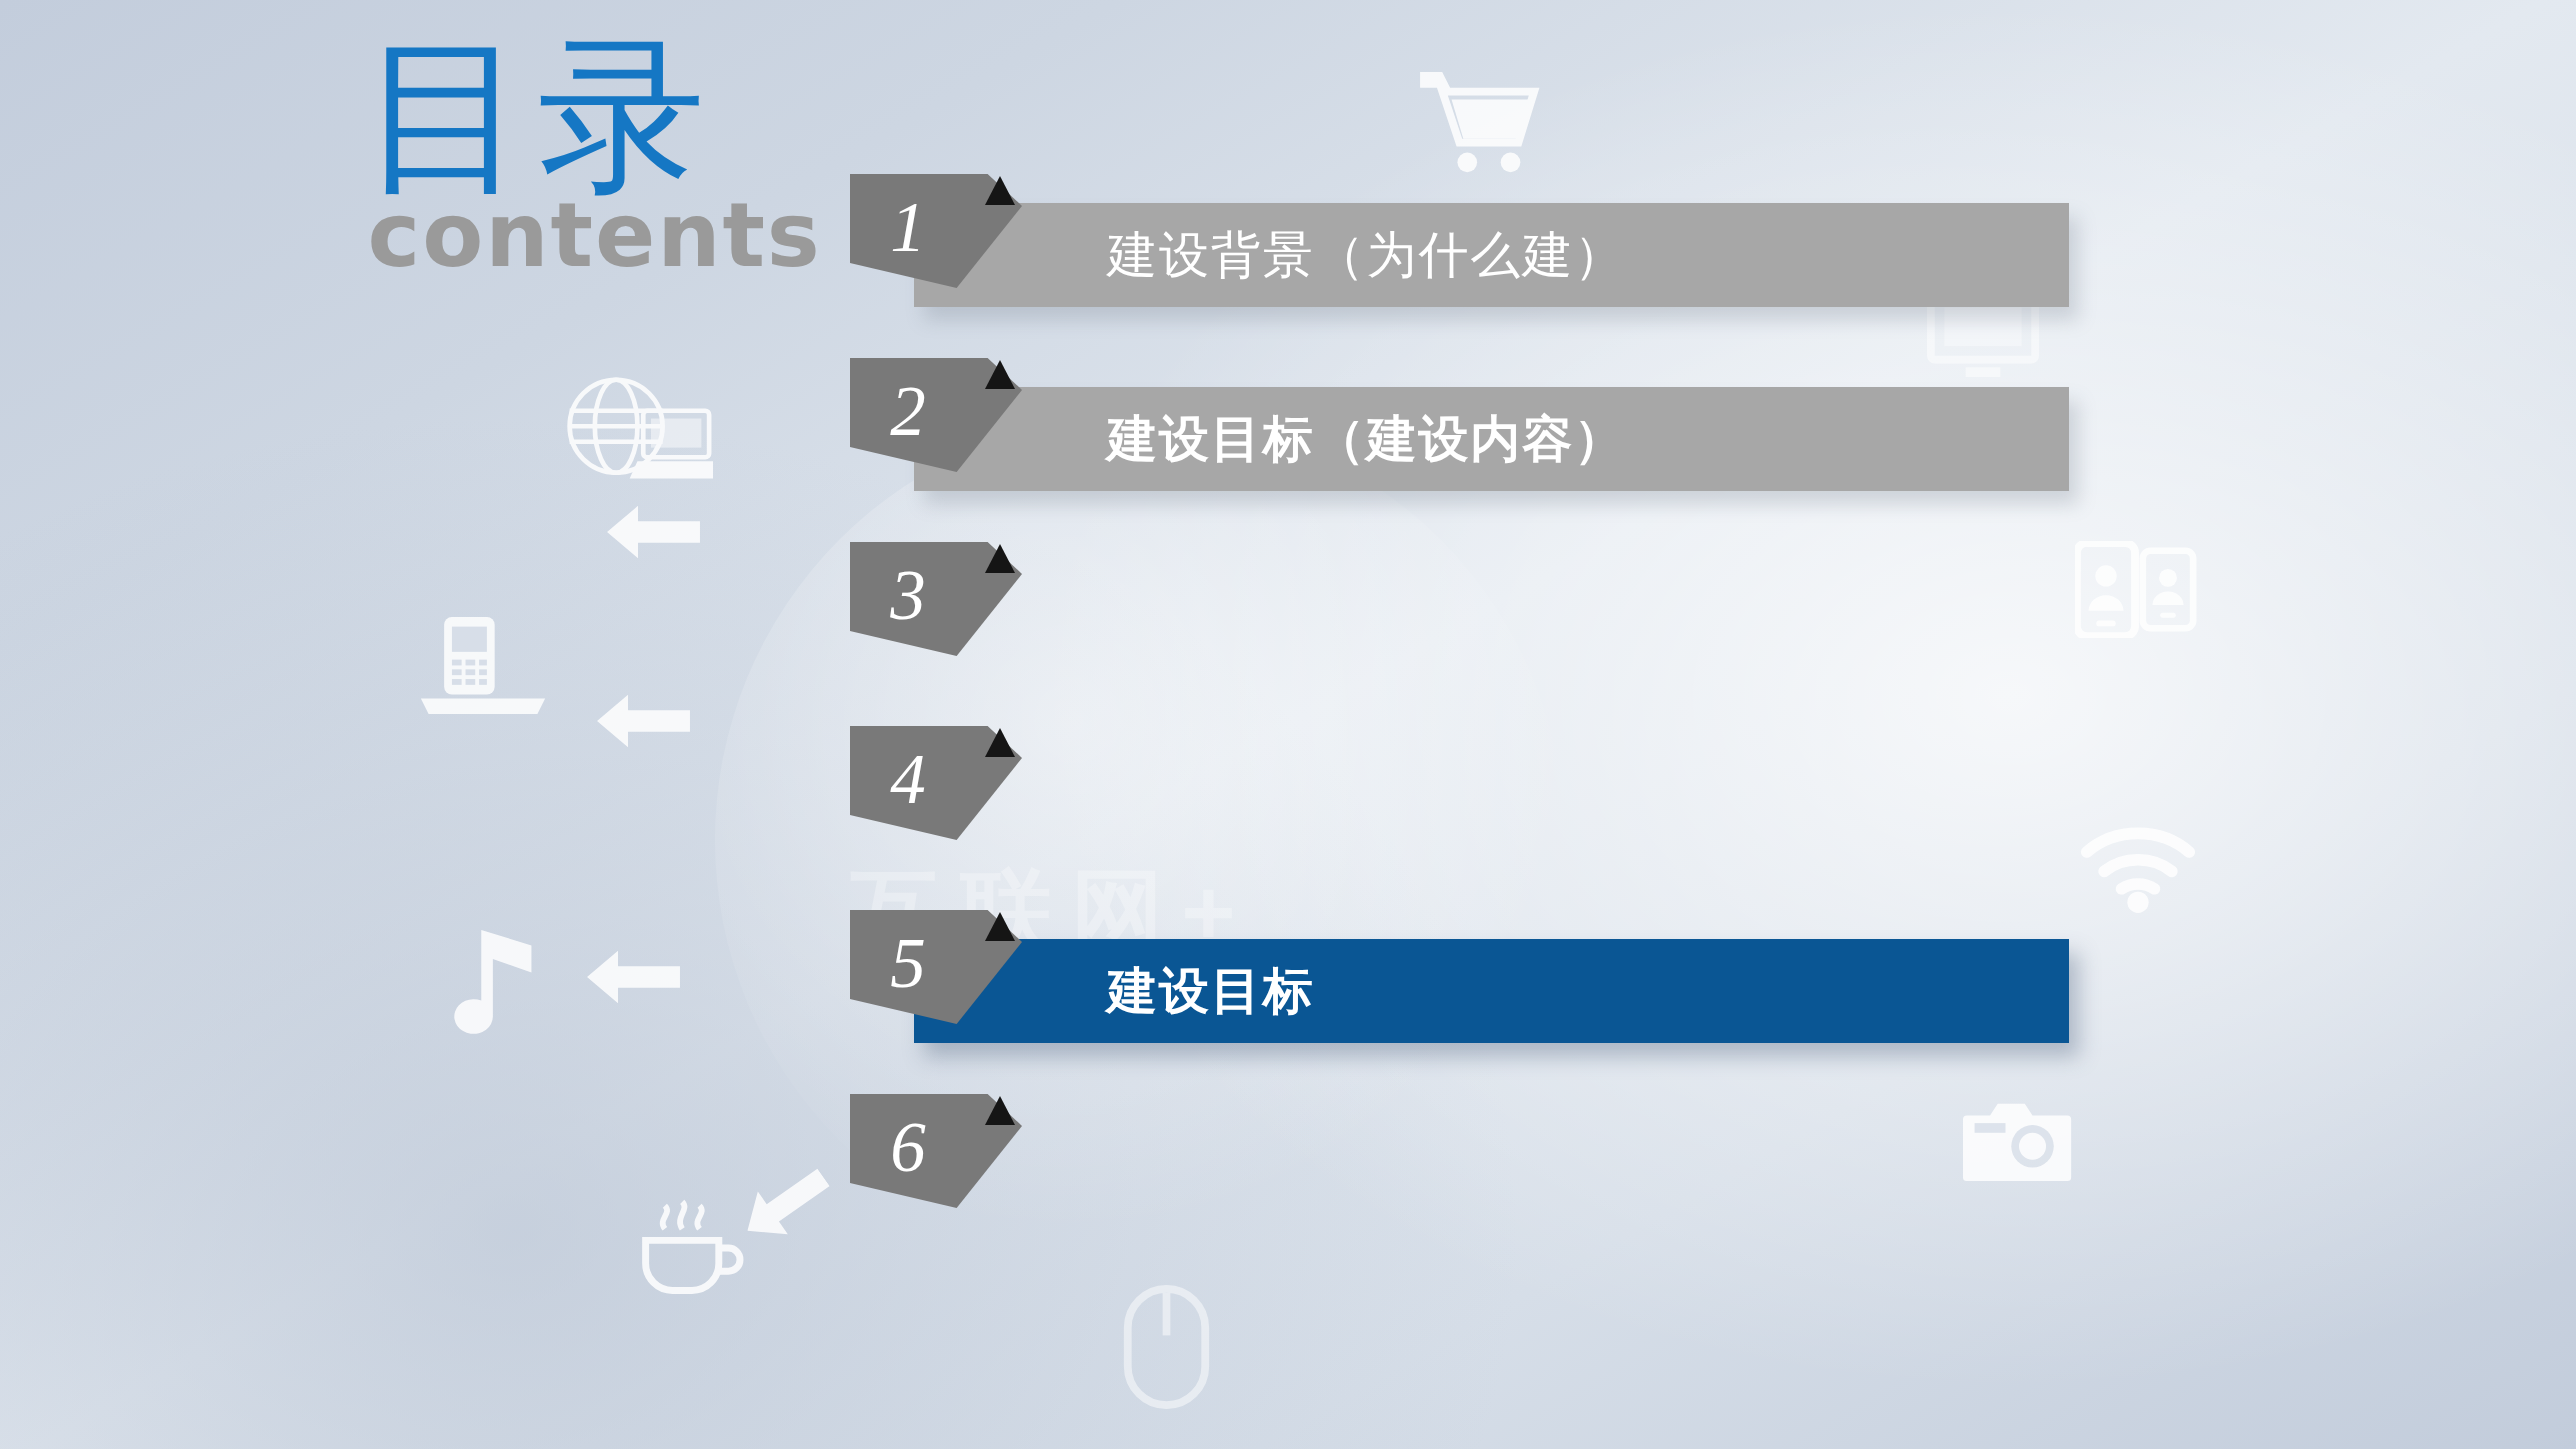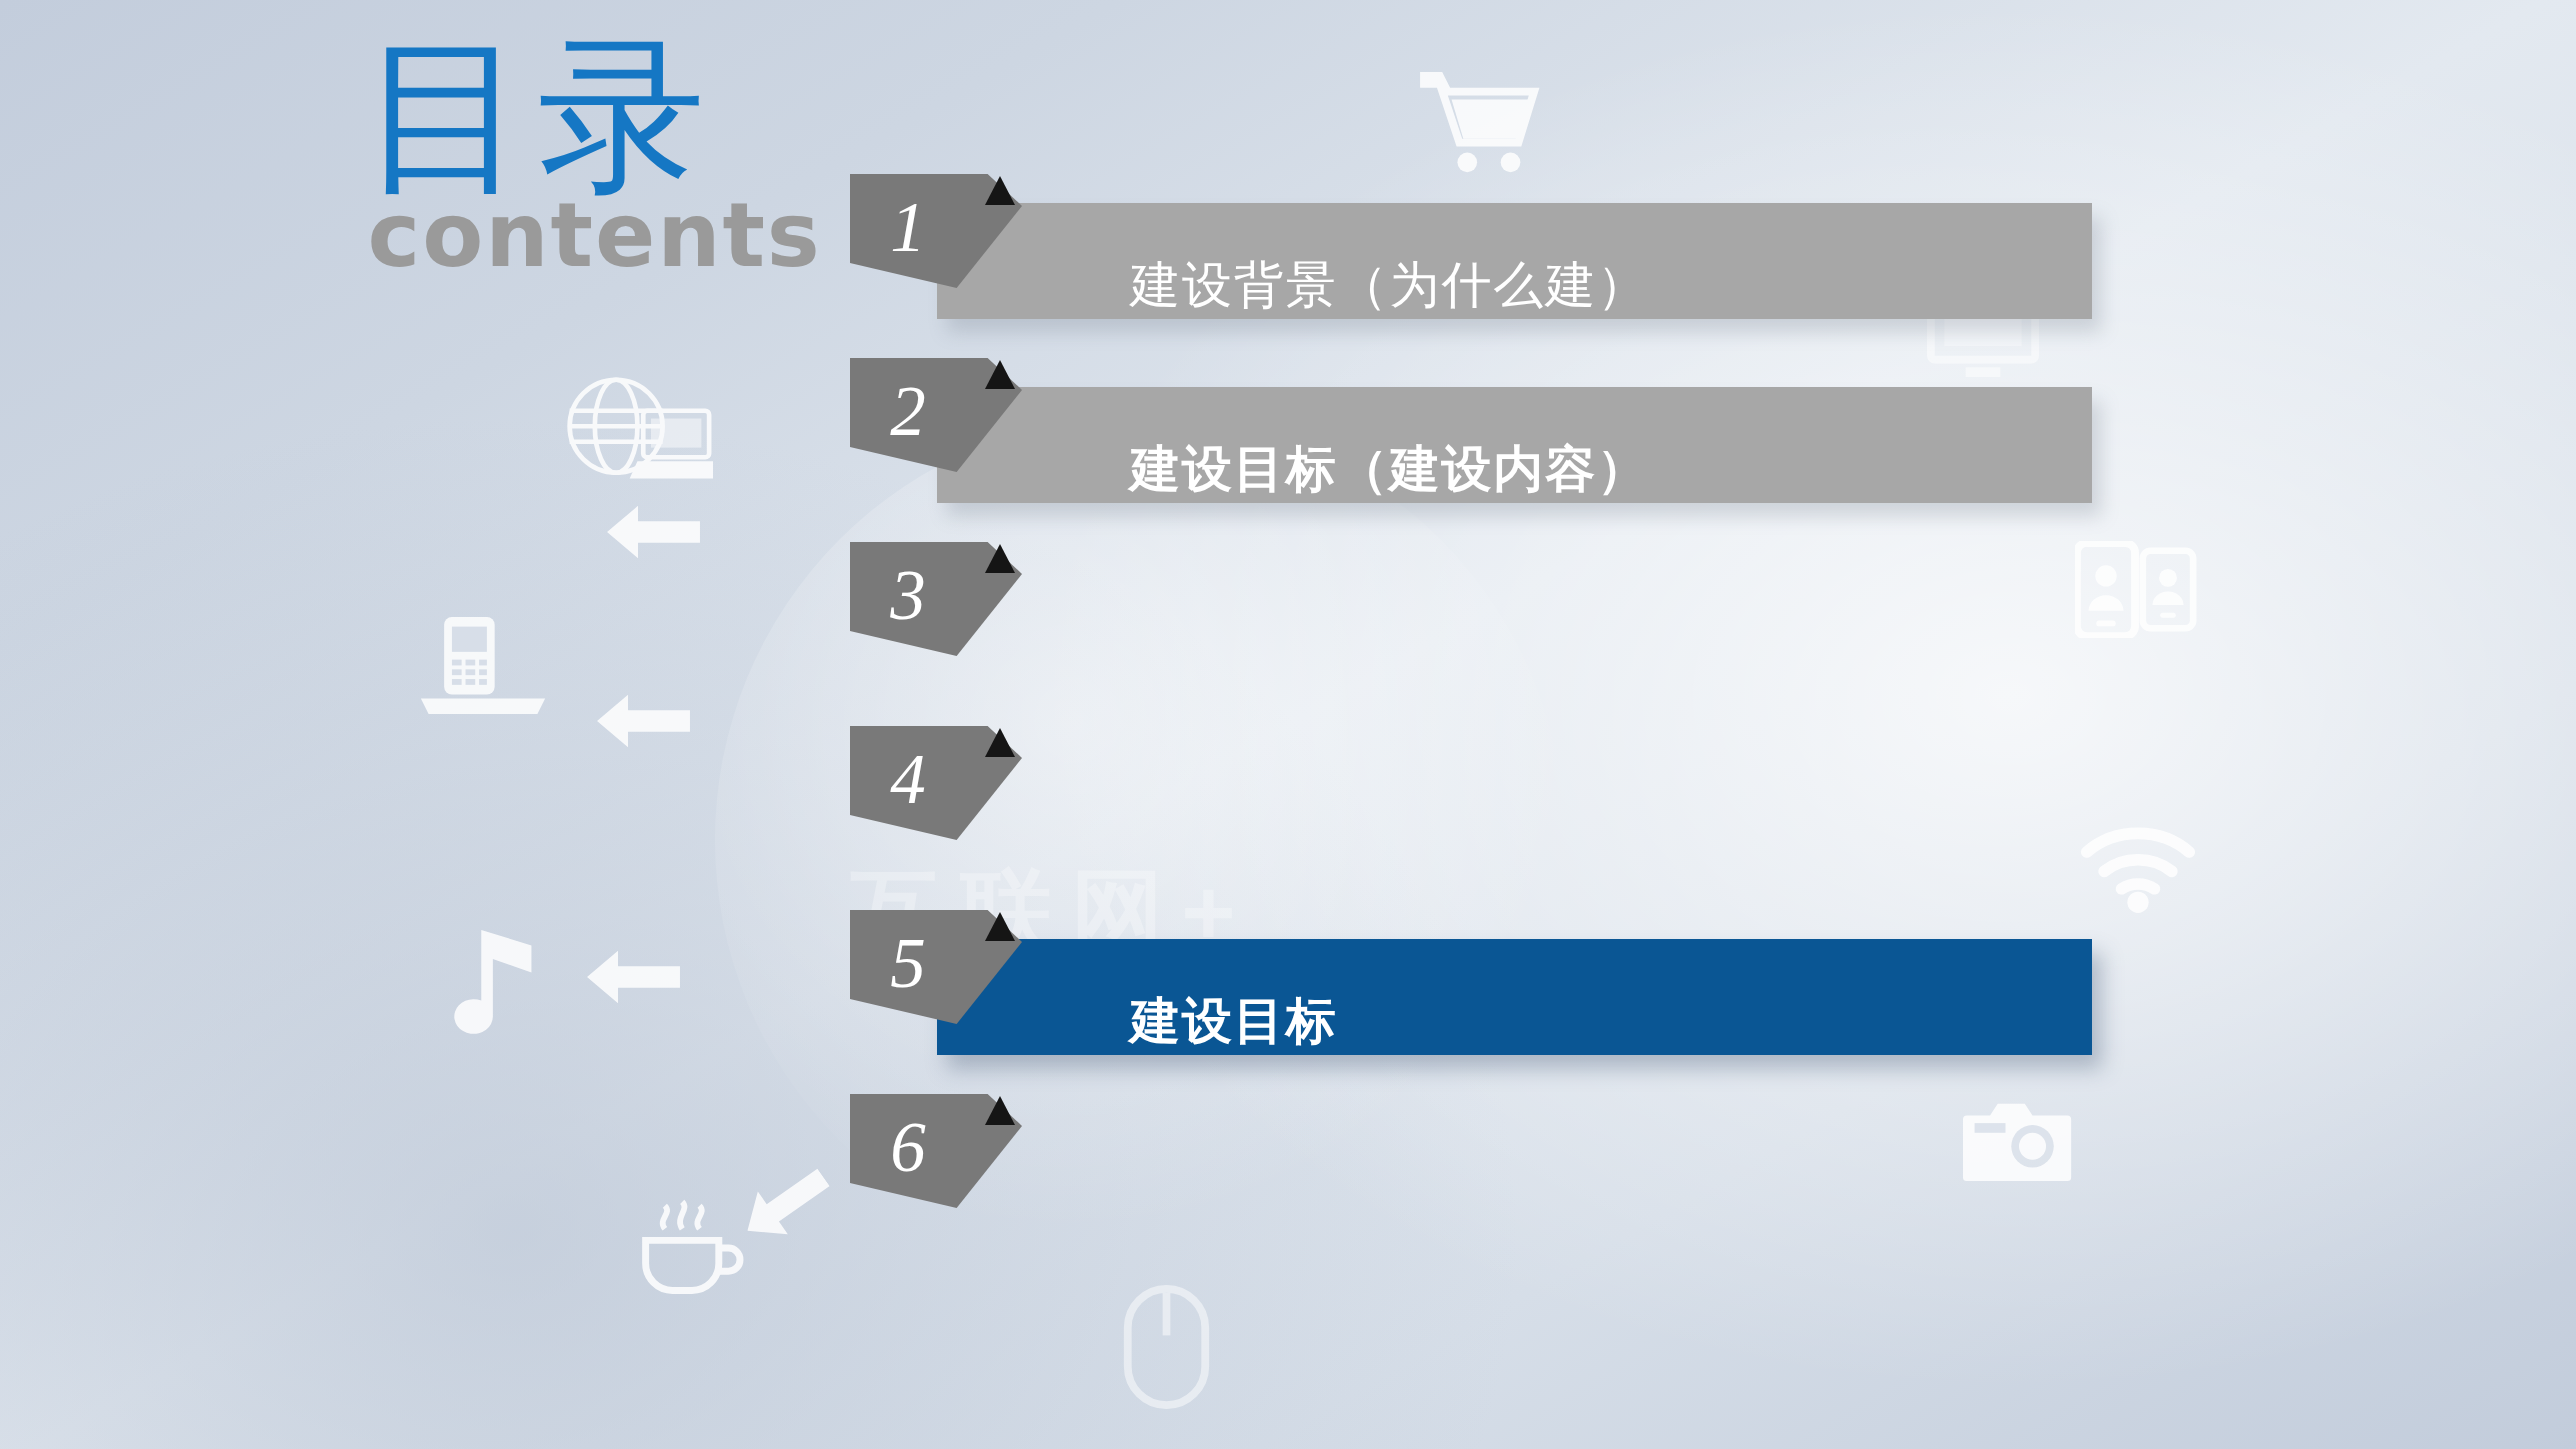--- a/index.html
+++ b/index.html
@@ -98,28 +98,28 @@
     width: 1236px;
   }
   .toc-row {
     position: relative;
     height: 184px;
   }
 
   
   .row-bar {
     position: absolute;
-    left: 87px;
+    left: 64px;
     top: 29px;
     width: 1155px;
-    height: 116px;
+    height: 104px;
     background: #a7a7a7;
     box-shadow: 9.7px 13.5px 17.4px rgba(120,130,145,0.28);
     display: flex;
-    align-items: flex-end;
+    align-items: center;
   }
   .row-bar.active {
     background: #0a5694;
     box-shadow: 9.7px 13.5px 19.3px rgba(70,90,120,0.34);
   }
   .row-label {
     color: #ffffff;
     font-size: 50px;
     font-weight: bold;
     letter-spacing: 1.9px;

